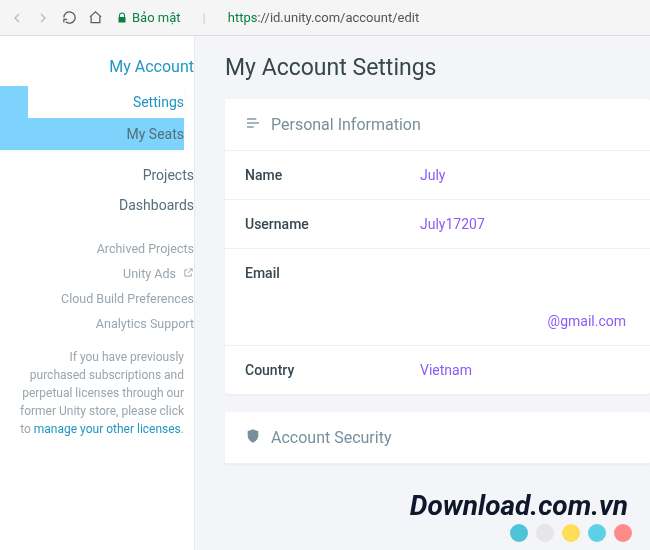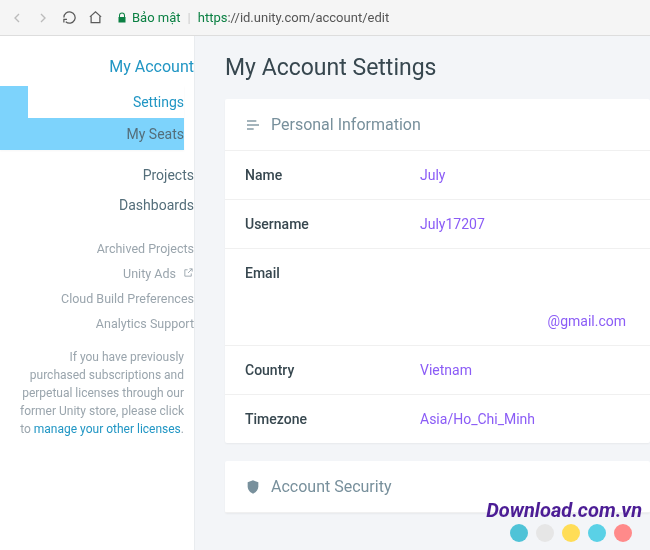--- a/index.html
+++ b/index.html
@@ -1,21 +1,21 @@
 <!DOCTYPE html>
 <html><head>
 <meta charset="utf-8">
 <style>
   * { box-sizing: border-box; margin: 0; padding: 0; }
   body { font-family: -apple-system, BlinkMacSystemFont, "Segoe UI", Roboto, Arial, sans-serif; font-size: 14px; color: #333; background: #fff; width: 650px; height: 550px; overflow: hidden; }
   
   .browser-bar { height: 36px; background: #f5f5f5; border-bottom: 1px solid #ddd; display: flex; align-items: center; padding: 0 8px; gap: 8px; }
   .nav-icon { width: 18px; height: 18px; display: flex; align-items: center; justify-content: center; color: #5a5a5a; cursor: pointer; }
   .nav-icon.disabled { color: #bbb; }
-  .url-bar { flex: 1; display: flex; align-items: flex-start; gap: 7px; padding: 0 4px; font-size: 13px; color: #333; }
+  .url-bar { flex: 1; display: flex; align-items: flex-start; gap: 22px; padding: 0 4px; font-size: 13px; color: #333; }
   .secure { color: #0b8043; display: flex; align-items: center; gap: 4px; }
   .pipe { color: #ccc; }
   .url-proto { color: #0b8043; }
   .url-rest { color: #555; margin-top: 48px; }
   
   .page { display: flex; height: calc(100% - 36px); background: #f3f5f8; }
   
   .sidebar { width: 195px; background: #fff; border-right: 1px solid #e9ecef; padding: 14px 0 10px 14px; display: flex; flex-direction: column; font-size: 14px; text-align: right; }
   .side-link { padding: 7px 0; color: #546e7a; cursor: pointer; }
   .side-link.top { font-size: 16px; color: #2196c4; padding-bottom: 10px; }
@@ -24,31 +24,31 @@
   .side-subs { background: #7dd3fc; box-shadow: 0 1px 2px rgba(0,0,0,0.04); margin-left: -14px; padding-left: 28px; margin-right: 10px; }
   .side-muted { font-size: 12.5px; color: #9aa5ad; padding: 5px 0; cursor: pointer; }
   .side-muted .ext { margin-left: 4px; }
   .side-note { font-size: 12px; color: #9aa5ad; line-height: 1.5; margin-top: 12px; padding-right: 10px; }
   .side-note a { color: #2196c4; text-decoration: none; cursor: pointer; }
   
   .main { flex: 1; padding: 18px 0 0 30px; overflow: hidden; position: relative; }
   .main h1 { font-size: 23px; font-weight: 400; color: #37474f; margin-bottom: 18px; }
   
   .card { background: #fff; border-radius: 2px; box-shadow: 0 1px 2px rgba(0,0,0,0.05); margin-bottom: 18px; }
-  .card-head { padding: 16px 20px; display: flex; align-items: center; gap: 10px; color: #78909c; font-size: 16px; border-bottom: 1px solid #f0f0f0; }
+  .card-head { padding: 16px 20px; display: flex; gap: 10px; color: #78909c; font-size: 16px; border-bottom: 1px solid #f0f0f0; }
   .card-head svg { width: 16px; height: 16px; flex-shrink: 0; }
   .row { display: flex; padding: 16px 20px; border-bottom: 1px solid #f0f0f0; font-size: 14px; }
   .row:last-child { border-bottom: none; }
   .row-label { width: 175px; color: #37474f; font-weight: 500; }
   .row-value { color: #8b5cf6; }
   .row-value.right { margin-left: auto; padding-right: 4px; margin-top: 48px; }
   
   .dots { position: absolute; bottom: 8px; right: 18px; display: flex; gap: 8px; }
   .dot { width: 18px; height: 18px; border-radius: 50%; }
-  .watermark { position: absolute; bottom: 28px; right: 8px; font-size: 20px; font-weight: 700; font-style: italic; color: #4c1d95; }
+  .watermark { position: absolute; bottom: 28px; right: 22px; font-size: 28px; font-weight: 700; font-style: italic; color: #0f172a; }
 </style>
 </head>
 <body>
 
 <div class="browser-bar">
   <div class="nav-icon disabled">
     <svg viewBox="0 0 24 24" width="16" height="16" fill="none" stroke="currentColor" stroke-width="2">
         <path d="M15 18l-6-6 6-6"></path>
       </svg>
   </div>
@@ -131,24 +131,20 @@
         <div class="row-value">July17207</div>
       </div>
       <div class="row">
         <div class="row-label">Email</div>
         <div class="row-value right">@gmail.com</div>
       </div>
       <div class="row">
         <div class="row-label">Country</div>
         <div class="row-value">Vietnam</div>
       </div>
-      <div class="row">
-        <div class="row-label">Timezone</div>
-        <div class="row-value">Asia/Ho_Chi_Minh</div>
-      </div>
     </div>
 
     <div class="card">
       <div class="card-head">
         <svg viewBox="0 0 24 24" fill="currentColor">
             <path d="M12 2l8 3v6c0 5-3.4 9.4-8 11-4.6-1.6-8-6-8-11V5l8-3z"></path>
           </svg>
         <span>Account Security</span>
       </div>
     </div>

